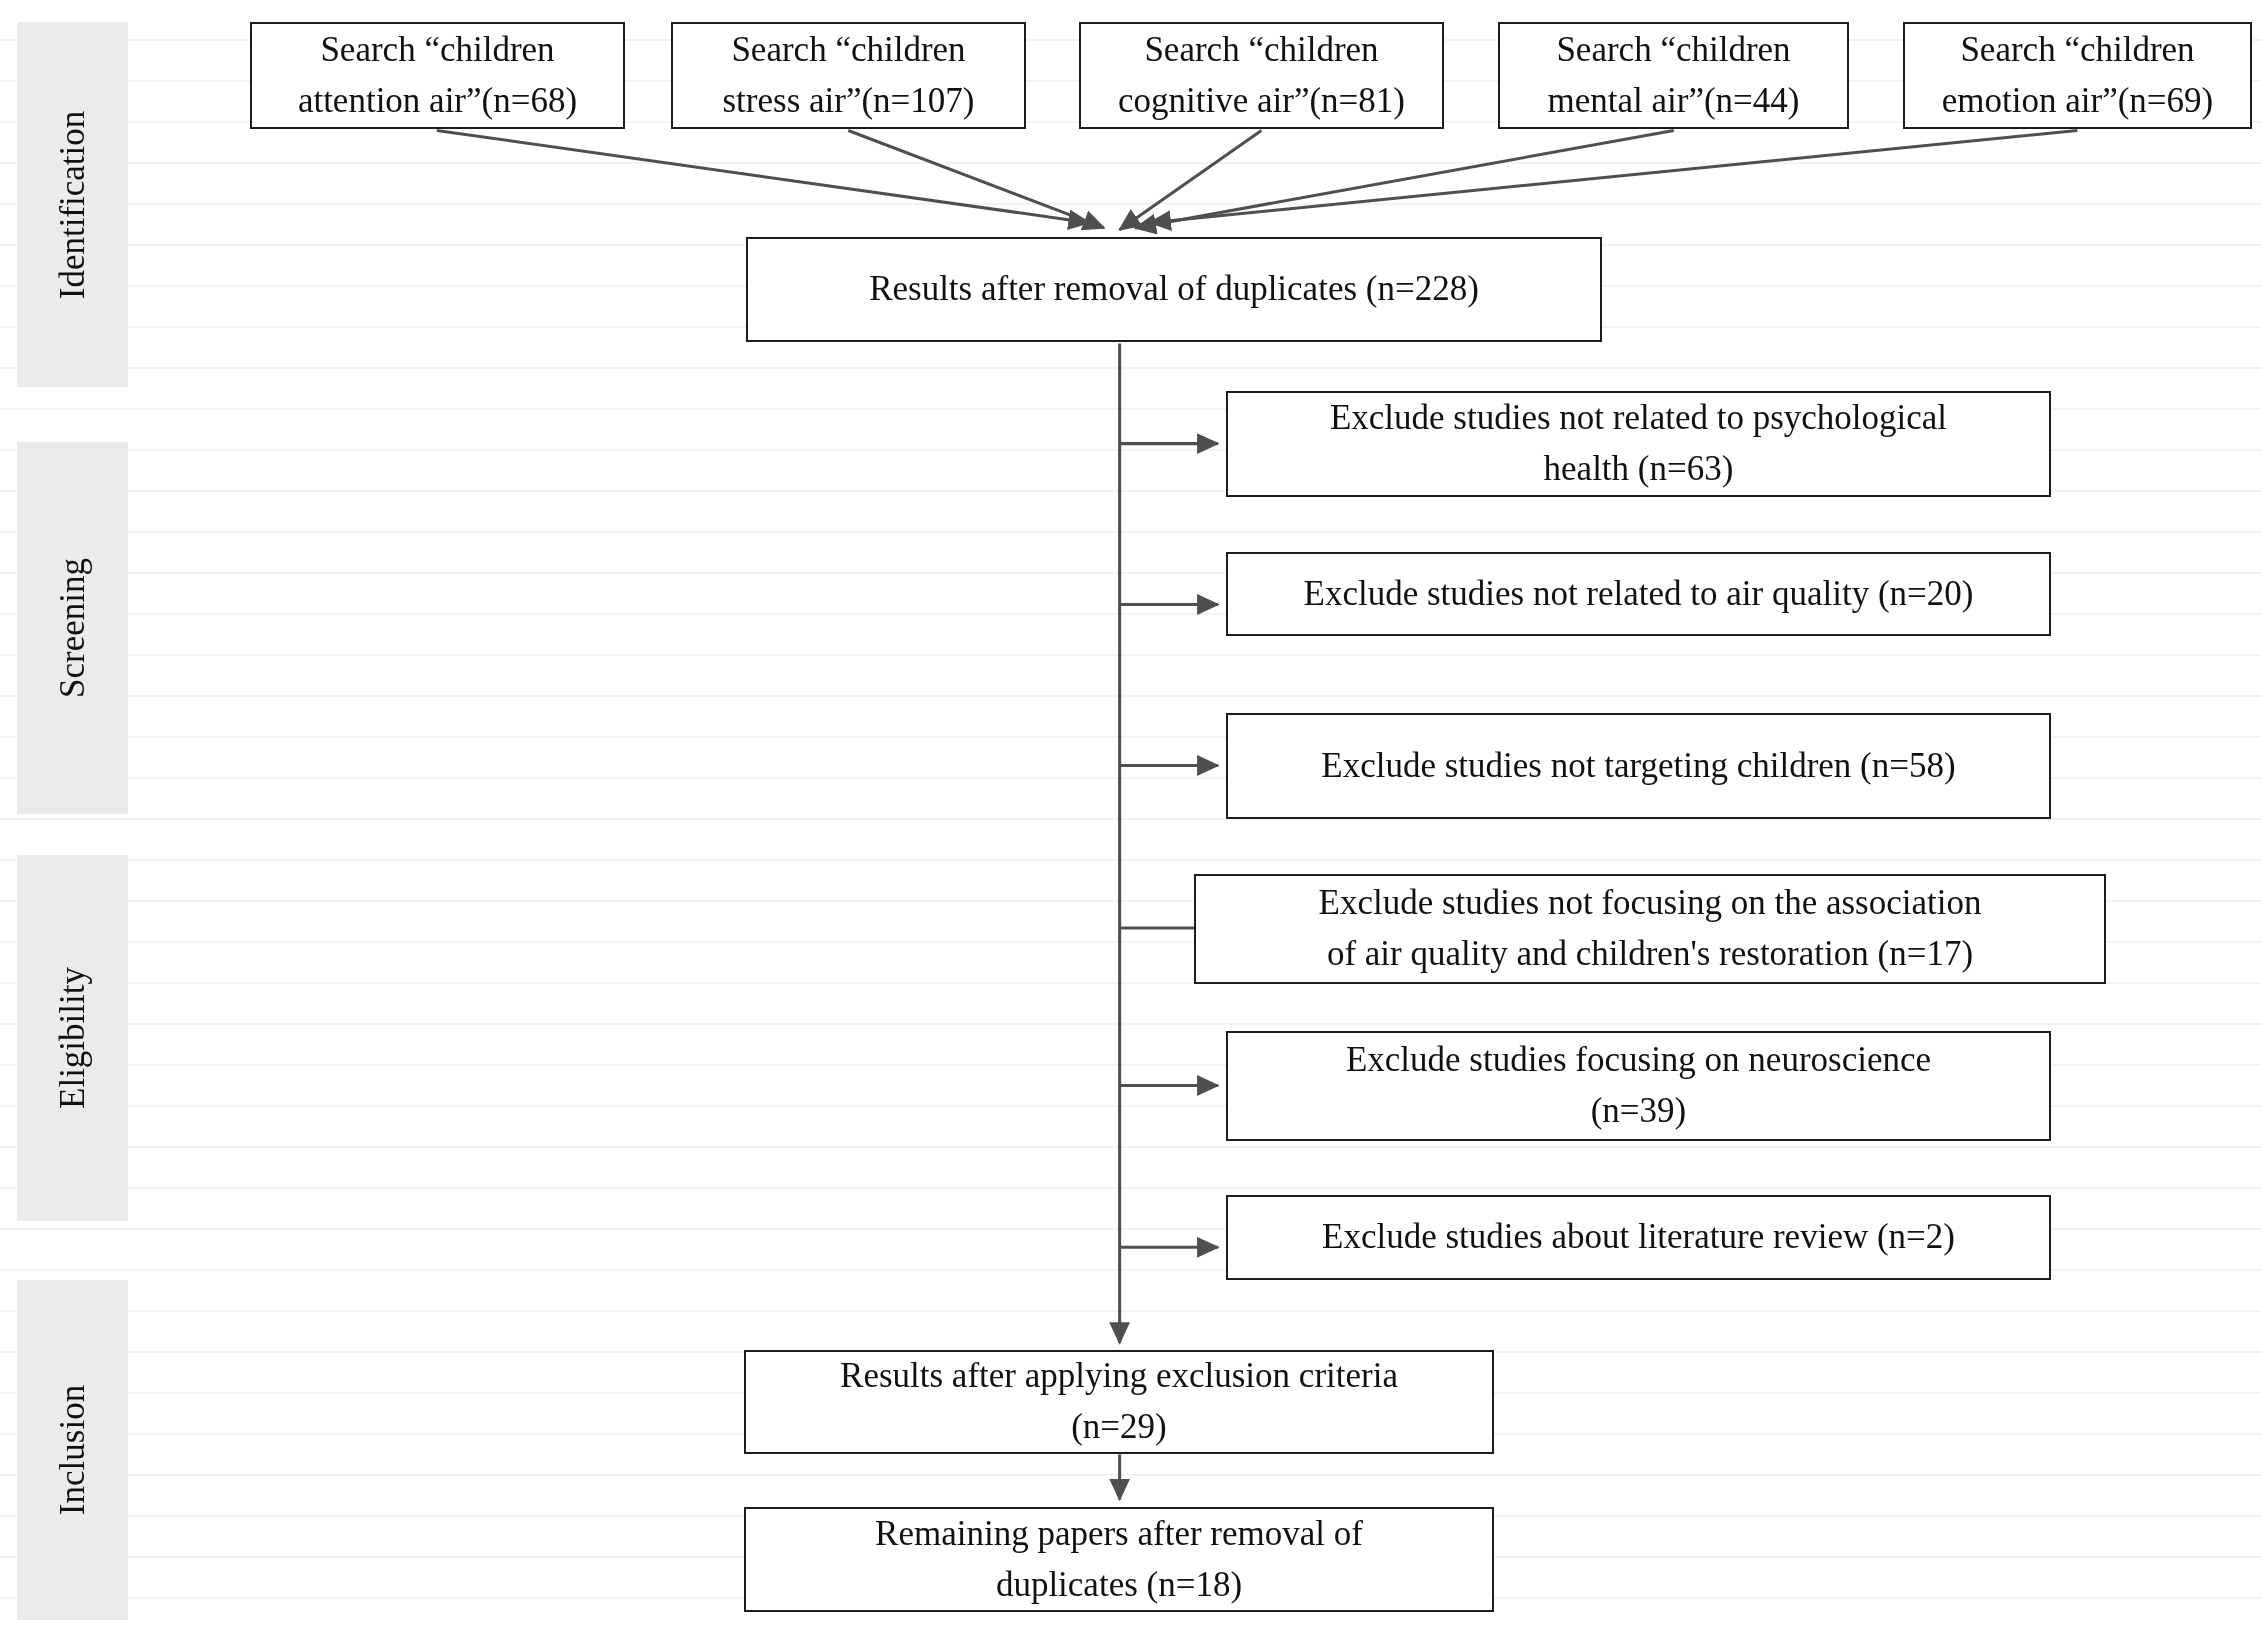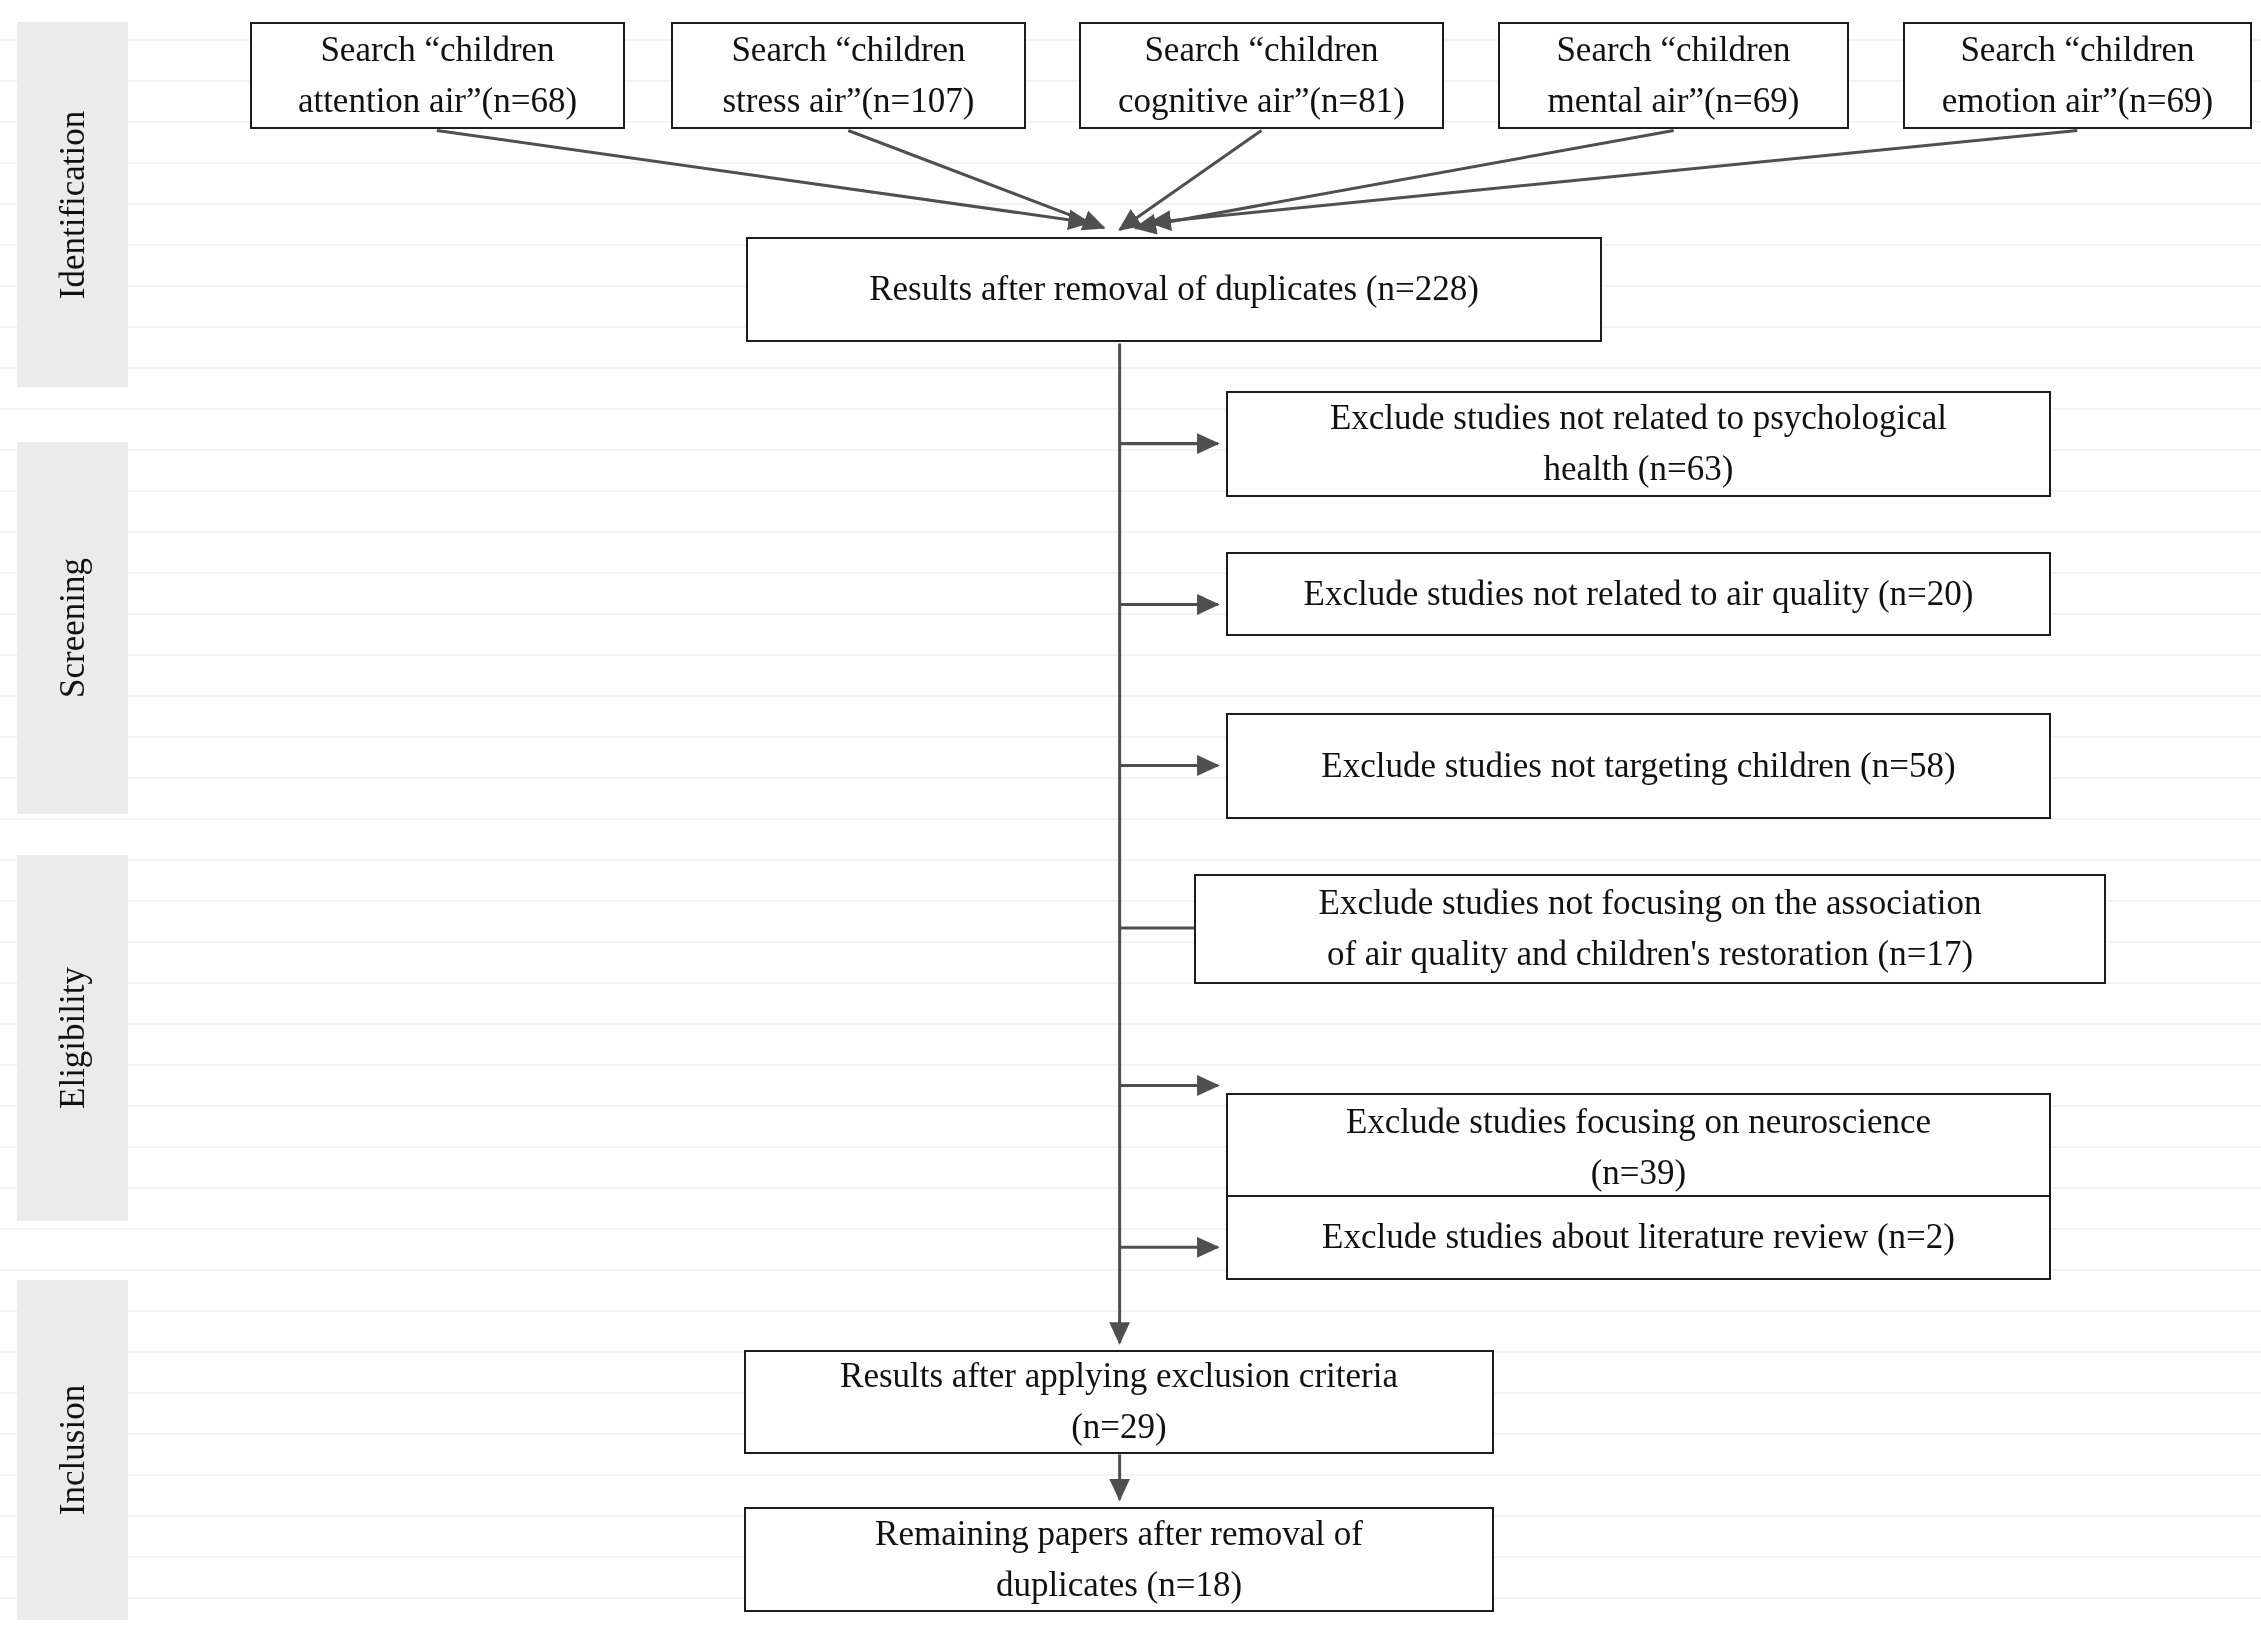--- a/index.html
+++ b/index.html
@@ -79,21 +79,21 @@
   <div class="box" style="left:671px;top:22px;width:355px;height:107px">
     <div class="bl">Search “children</div>
     <div class="bl">stress air”(n=107)</div>
   </div>
   <div class="box" style="left:1079px;top:22px;width:365px;height:107px">
     <div class="bl">Search “children</div>
     <div class="bl">cognitive air”(n=81)</div>
   </div>
   <div class="box" style="left:1498px;top:22px;width:351px;height:107px">
     <div class="bl">Search “children</div>
-    <div class="bl">mental air”(n=69)</div>
+    <div class="bl">mental air”(n=44)</div>
   </div>
   <div class="box" style="left:1903px;top:22px;width:349px;height:107px">
     <div class="bl">Search “children</div>
     <div class="bl">emotion air”(n=69)</div>
   </div>
 
   <div class="box" style="left:746px;top:237px;width:856px;height:105px">
     <div class="bl">Results after removal of duplicates (n=228)</div>
   </div>
 
@@ -104,21 +104,21 @@
   <div class="box" style="left:1226px;top:552px;width:825px;height:84px">
     <div class="bl">Exclude studies not related to air quality (n=20)</div>
   </div>
   <div class="box" style="left:1226px;top:713px;width:825px;height:106px">
     <div class="bl">Exclude studies not targeting children (n=58)</div>
   </div>
   <div class="box" style="left:1194px;top:874px;width:912px;height:110px">
     <div class="bl">Exclude studies not focusing on the association</div>
     <div class="bl">of air quality and children's restoration (n=17)</div>
   </div>
-  <div class="box" style="left:1226px;top:1093px;width:825px;height:110px">
+  <div class="box" style="left:1226px;top:1031px;width:825px;height:110px">
     <div class="bl">Exclude studies focusing on neuroscience</div>
     <div class="bl">(n=39)</div>
   </div>
   <div class="box" style="left:1226px;top:1195px;width:825px;height:85px">
     <div class="bl">Exclude studies about literature review (n=2)</div>
   </div>
 
   <div class="box" style="left:744px;top:1350px;width:750px;height:104px">
     <div class="bl">Results after applying exclusion criteria</div>
     <div class="bl">(n=29)</div>

